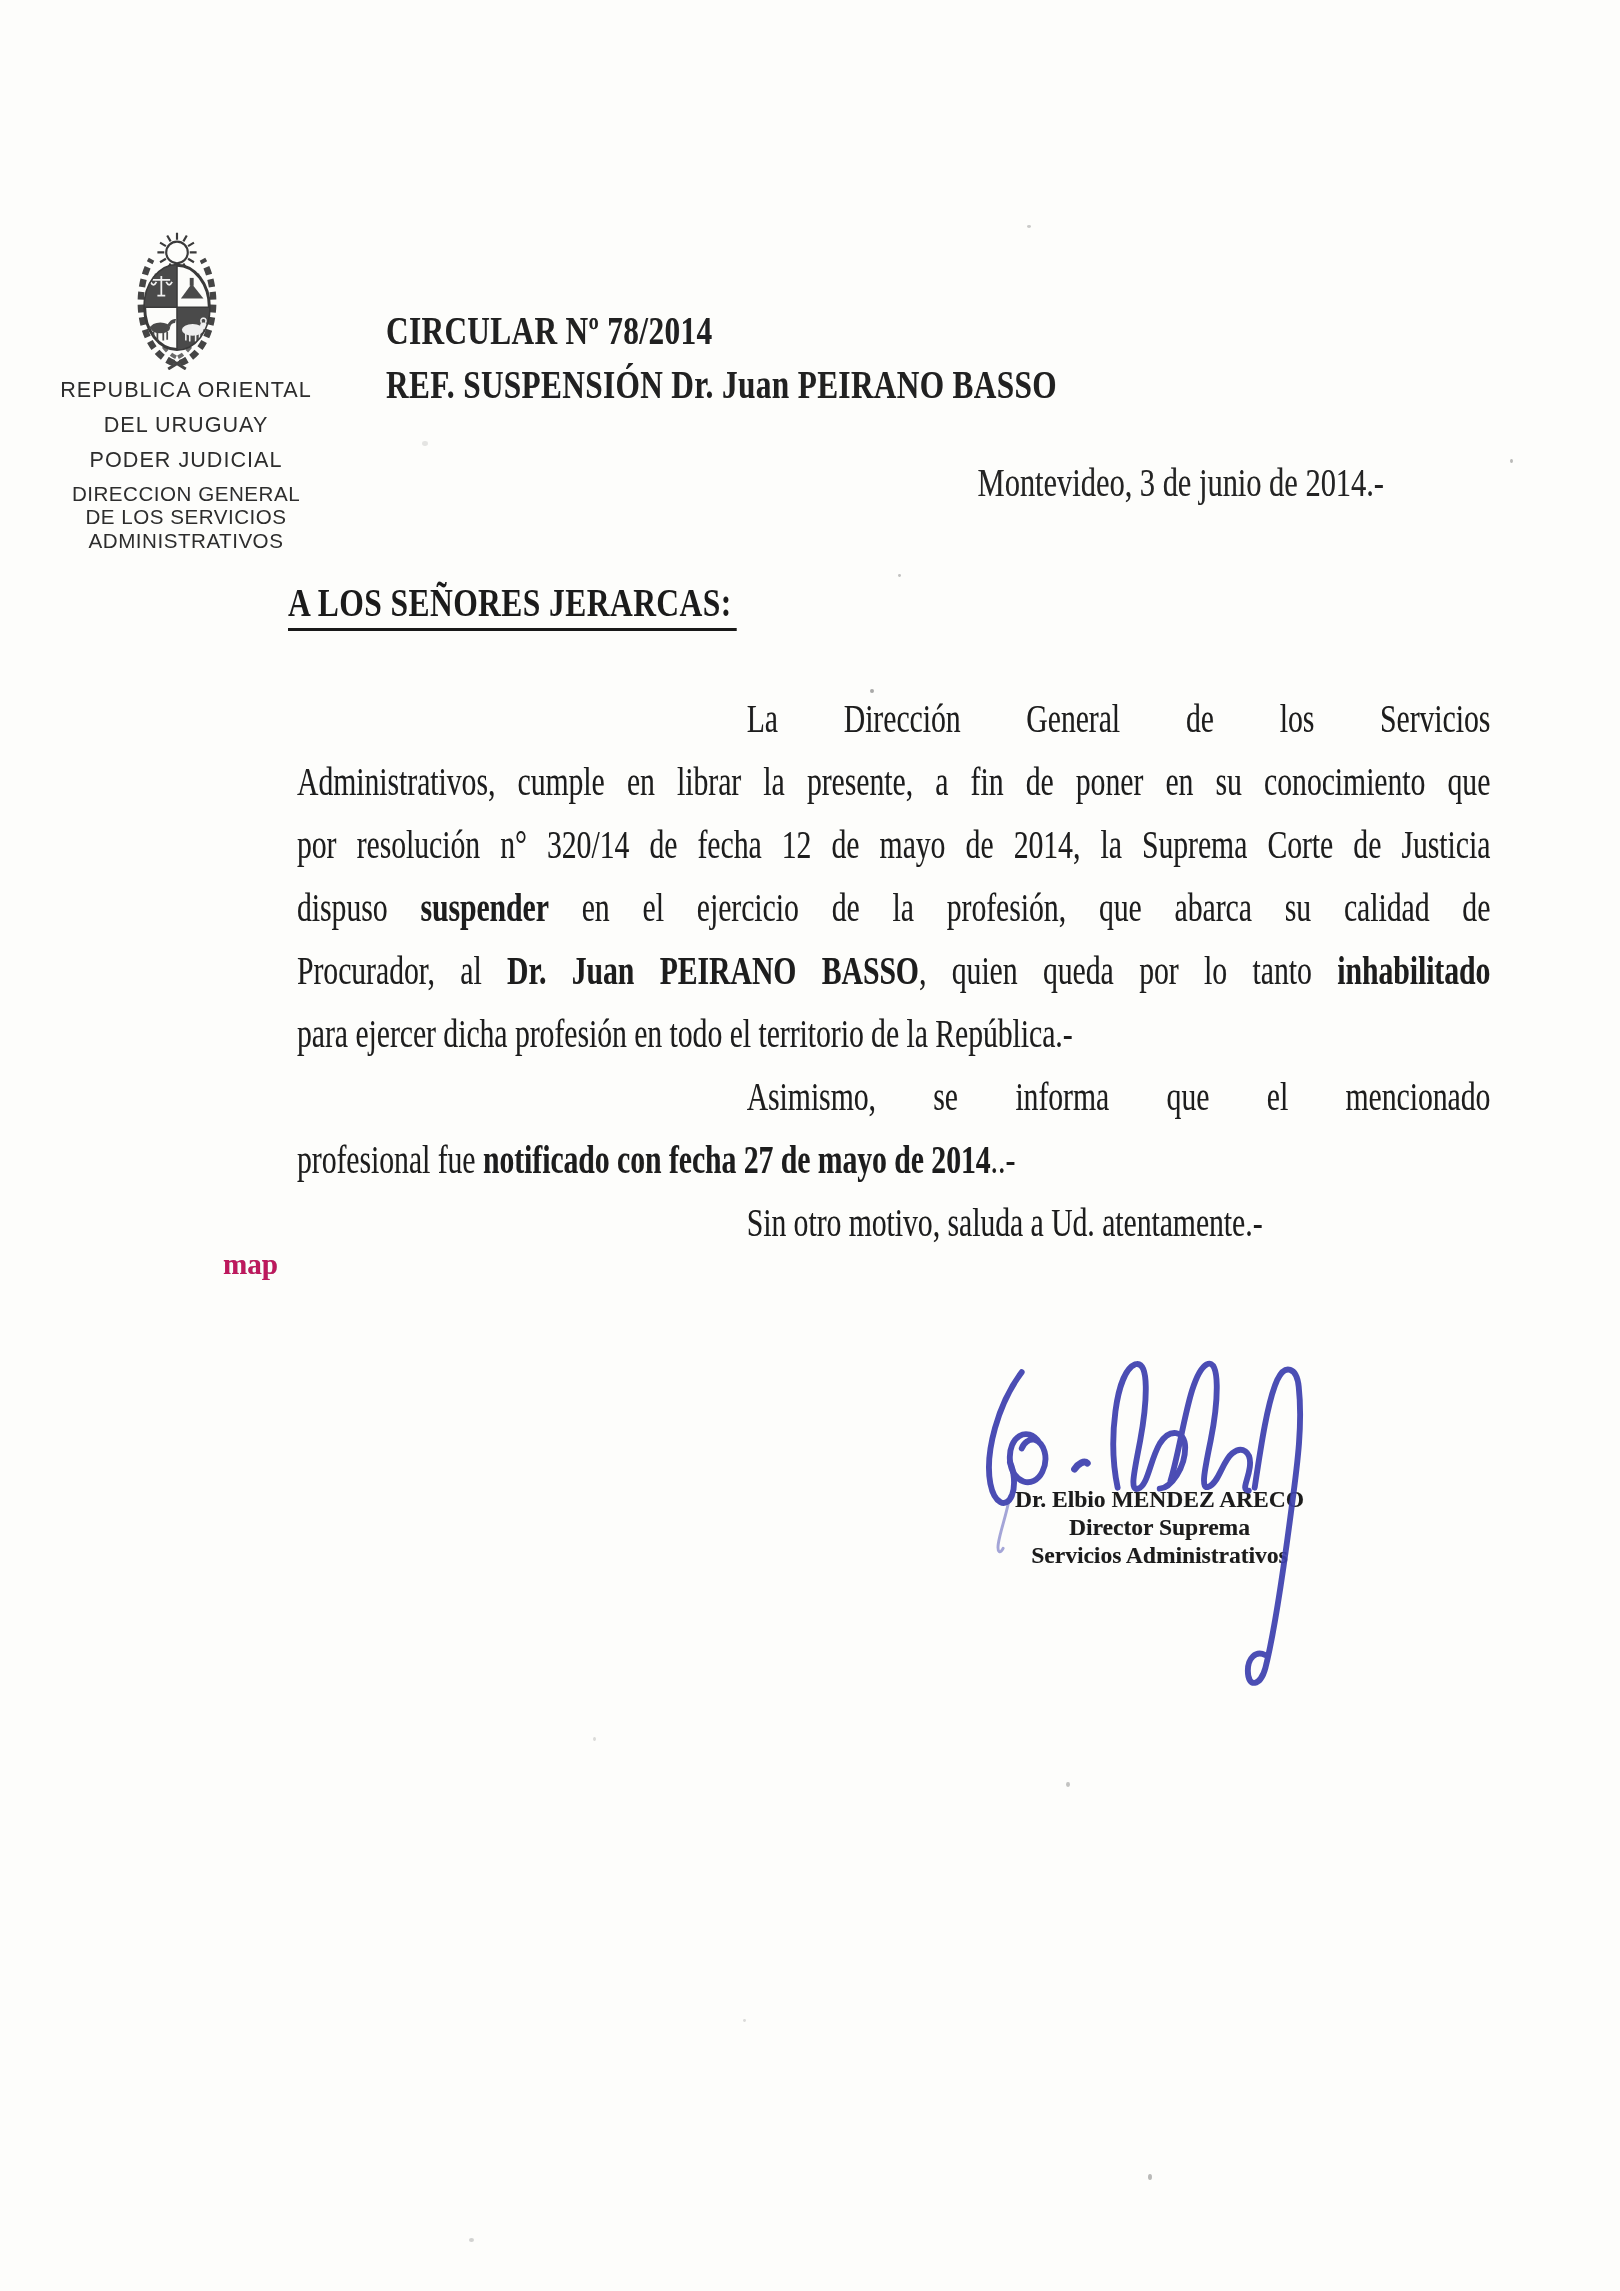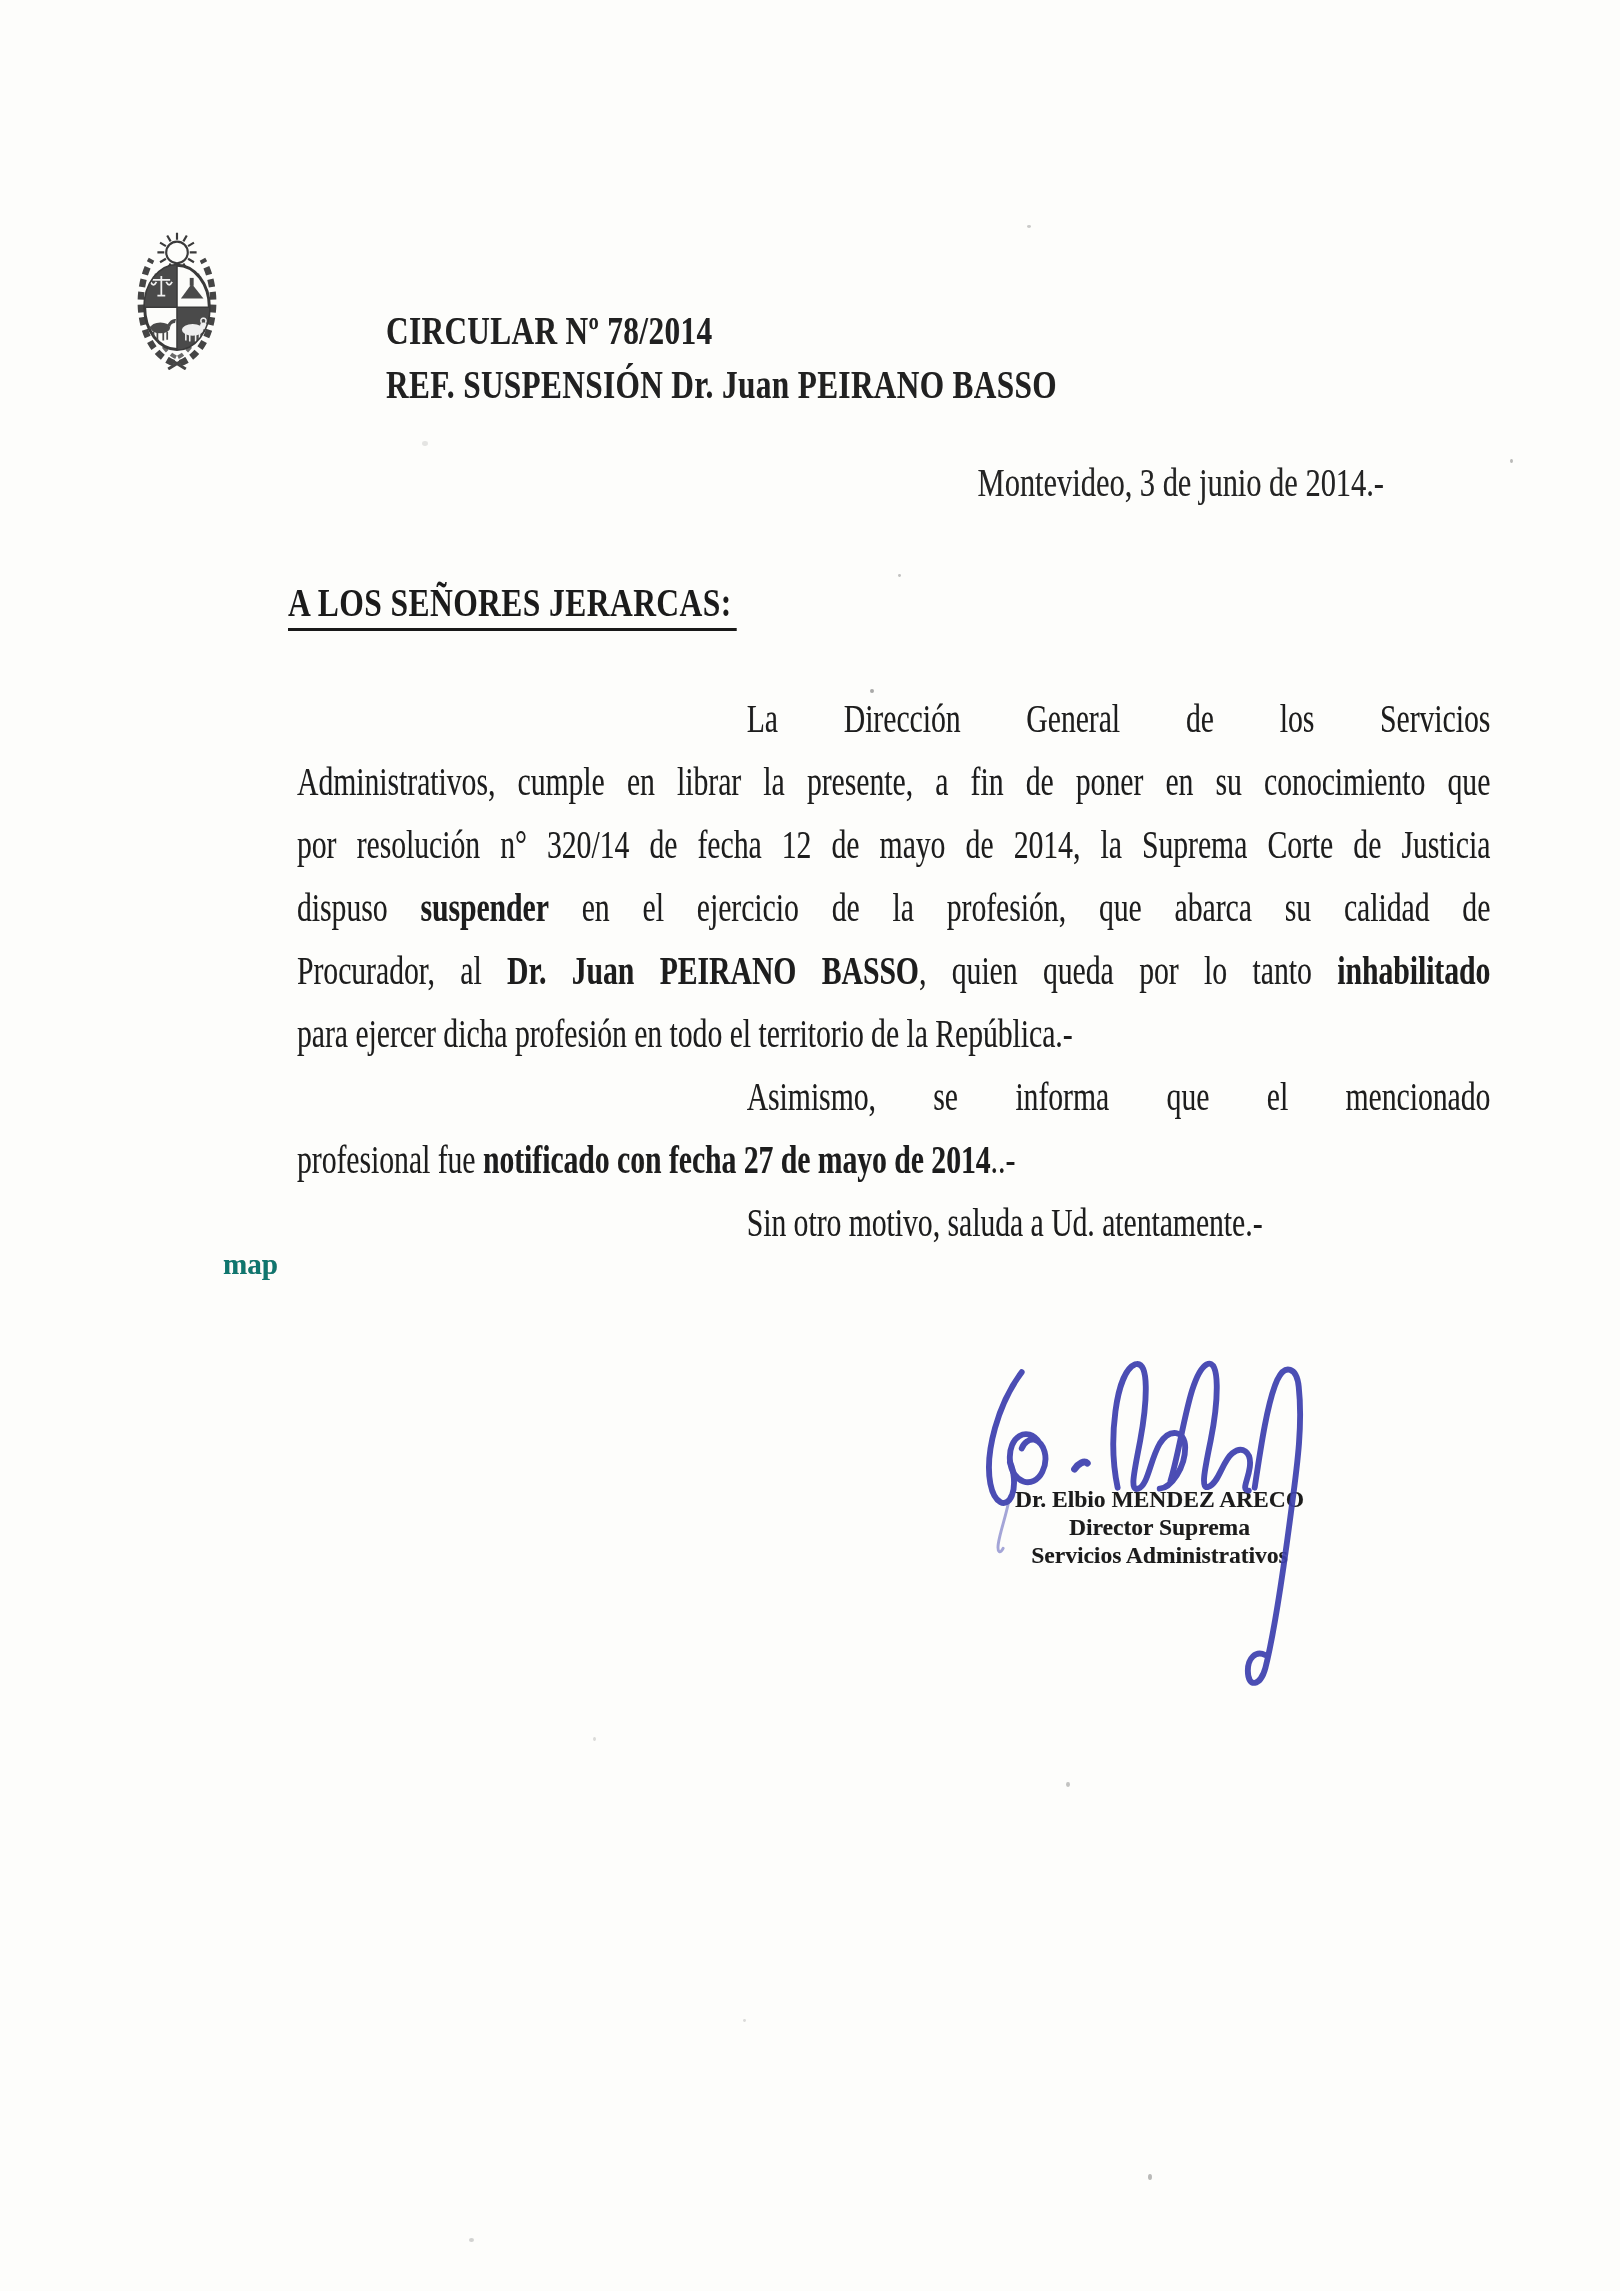--- a/index.html
+++ b/index.html
@@ -58,21 +58,21 @@
     transform:scaleX(0.7596);transform-origin:0 0;
     font-size:39px;color:#1d1d1d;
   }
   .bl{height:63px;line-height:63px;white-space:nowrap;}
   .bl.jus{white-space:normal;text-align:justify;text-align-last:justify;height:63px;overflow:hidden;}
   .bl.ind{padding-left:592px;}
   .b{font-weight:bold;}
   
   .initials{
     position:absolute;left:223px;top:1247px;
-    font-size:29px;font-weight:bold;line-height:35px;color:#0f766e;
+    font-size:29px;font-weight:bold;line-height:35px;color:#be185d;
   }
   .sigtext{
     position:absolute;left:1005px;top:1485px;width:309px;
     text-align:center;font-weight:bold;color:#1c1c1c;
     font-size:23.5px;line-height:28px;z-index:2;
   }
   .sigtext div{white-space:nowrap;}
   .sig{position:absolute;left:961px;top:1323px;width:372px;height:392px;z-index:3;}
   
   .spk{position:absolute;background:#555;border-radius:50%;}
@@ -127,20 +127,29 @@
         <circle cx="80" cy="103" r="3.5"></circle>
       </g>
       <g stroke="#efefef" stroke-width="1.6" fill="none">
         <path d="M78 100 q-2 -4 2 -5 M82 100 q2 -4 -2 -5 M62 111 v7 M66 112 v7 M72 112 v7 M76 111 v7"></path>
       </g>
 
       <path d="M53 41 L53 127 M20 84 L86 84" stroke="#3a3a3a" stroke-width="1.6"></path>
     </g>
   </svg>
 
+  <div class="org">
+    <div class="ln">REPUBLICA ORIENTAL</div>
+    <div class="ln">DEL URUGUAY</div>
+    <div class="ln">PODER JUDICIAL</div>
+    <div class="gap"></div>
+    <div class="ln tight">DIRECCION GENERAL</div>
+    <div class="ln tight">DE LOS SERVICIOS</div>
+    <div class="ln tight">ADMINISTRATIVOS</div>
+  </div>
 
   <div class="circular typed">CIRCULAR Nº 78/2014</div>
   <div class="ref typed">REF. SUSPENSIÓN Dr. Juan PEIRANO BASSO</div>
   <div class="date typed">Montevideo, 3 de junio de 2014.-</div>
   <div class="salutation">
     <span>A LOS SEÑORES JERARCAS:</span>
   </div>
 
   <div class="body typed">
     <div class="bl ind jus"><span>La Dirección General de los Servicios</span></div>

